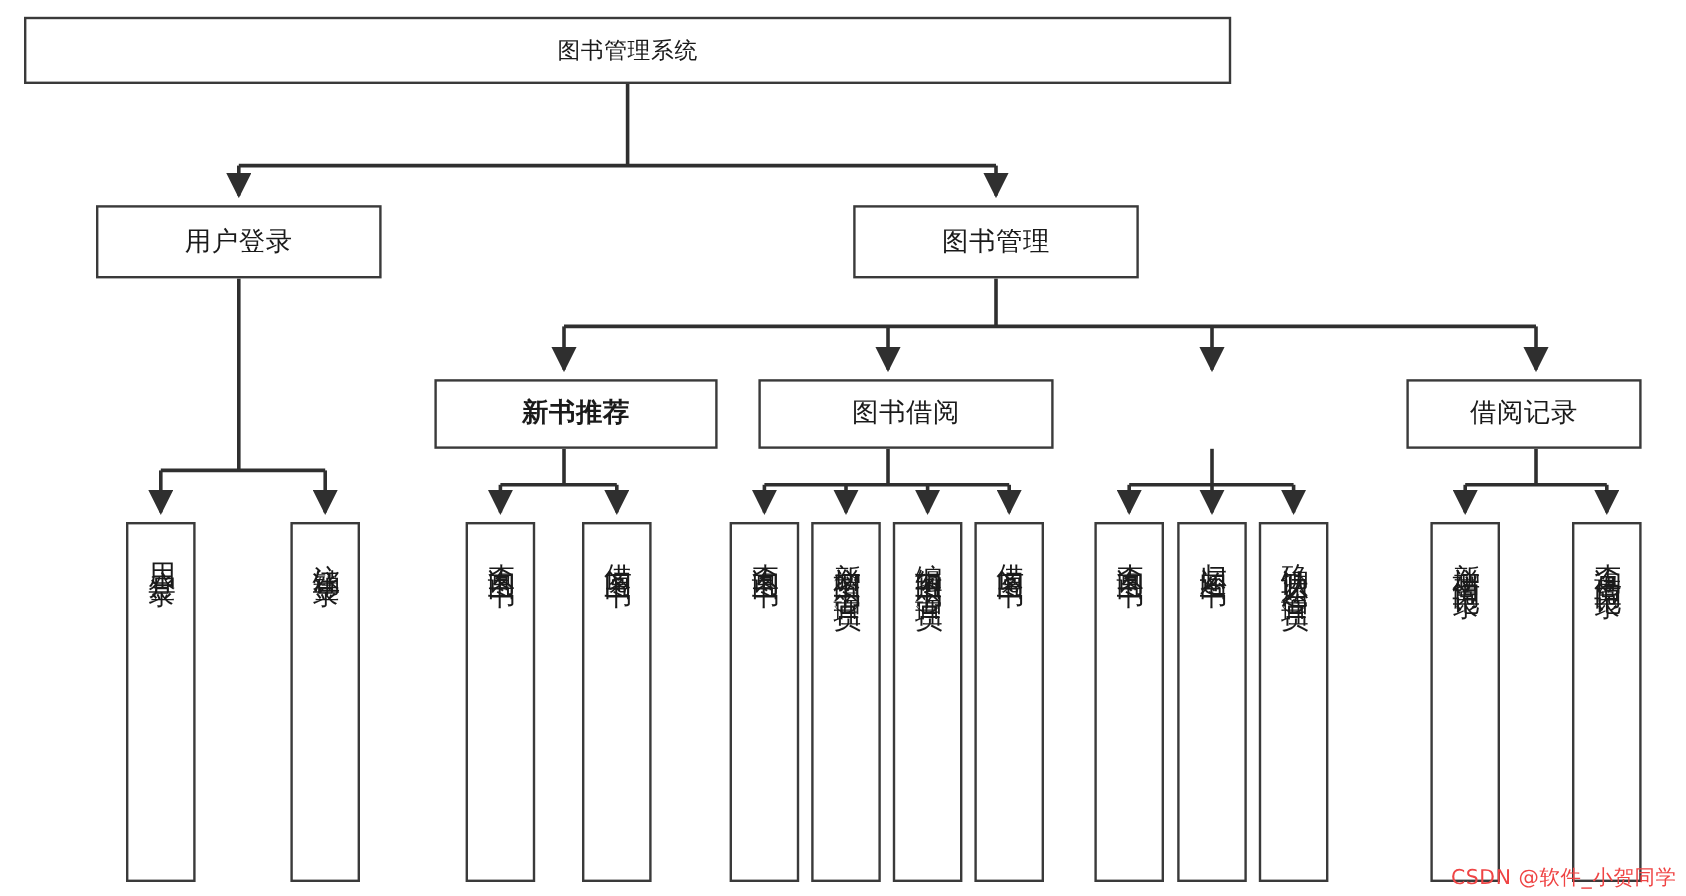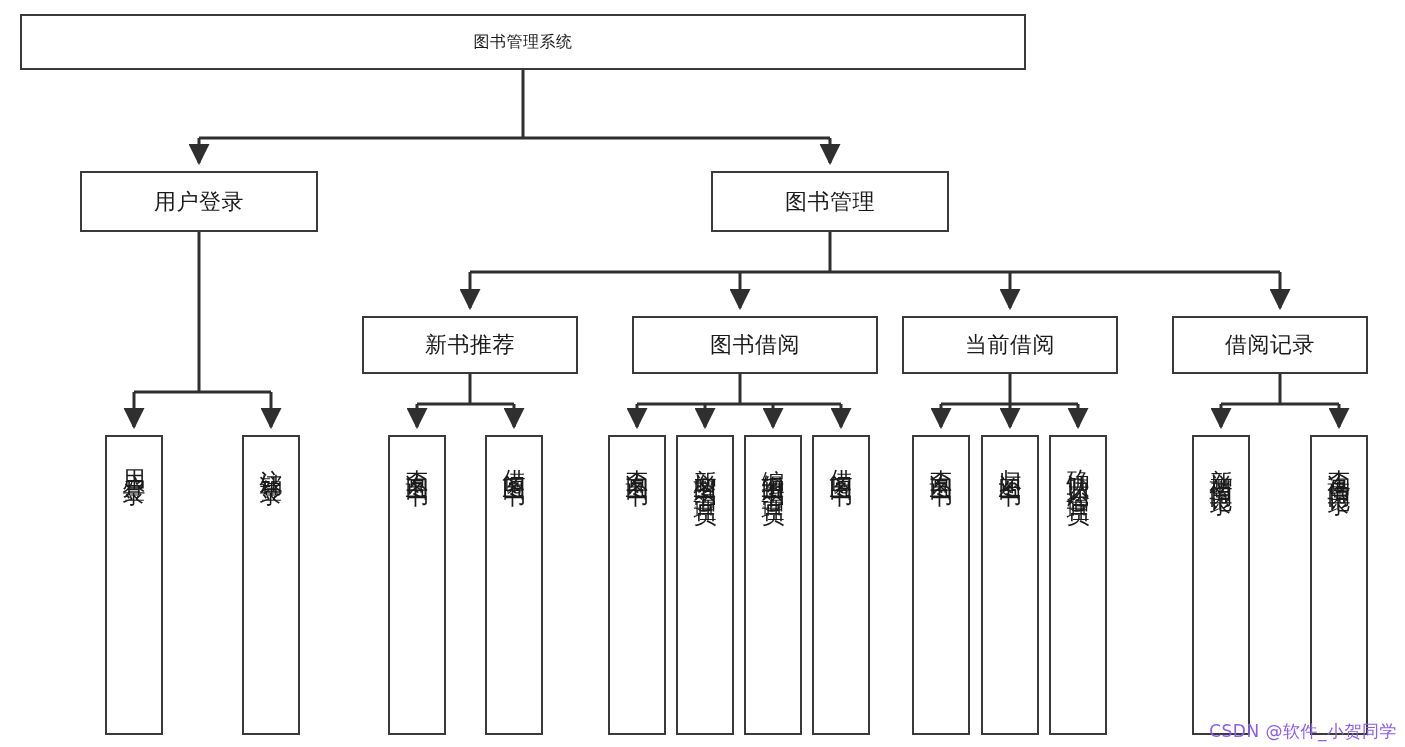--- a/index.html
+++ b/index.html
@@ -41,40 +41,40 @@
     text-align: center;
     line-height: 1.18;
     white-space: pre;
   }
   
   .node.horiz .node-label {
     font-size: 22px;
     letter-spacing: 0.5px;
   }
   .node.root .node-label {
-    font-size: 16px;
+    font-size: 19px;
   }
   
   .node.vert {
     align-items: flex-start;
     padding-top: 14px;
   }
   .node.vert .node-label {
     writing-mode: vertical-rl;
     text-orientation: upright;
     font-size: 23px;
     letter-spacing: 5px;
     line-height: 1;
   }
   .watermark {
     position: absolute;
     right: 8px;
     bottom: 4px;
     font-size: 17px;
-    color: #8b5cf6;
+    color: #ef4444;
     z-index: 5;
     white-space: pre;
     letter-spacing: 0.5px;
   }
 </style>
 </head>
 <body>
 
 <div id="diagram-root">
 
@@ -133,29 +133,26 @@
     <span class="node-label">图书管理系统</span>
   </div>
 
   <div class="node horiz" style="left:80px; top:171px; width:238px; height:61px;">
     <span class="node-label">用户登录</span>
   </div>
   <div class="node horiz" style="left:711px; top:171px; width:238px; height:61px;">
     <span class="node-label">图书管理</span>
   </div>
 
-  <div class="node horiz" style="left:362px; top:316px; width:216px; height:58px;">
+  <div class="node horiz" style="left:362px; top:316px; width:236px; height:58px;font-weight:bold;">
     <span class="node-label">新书推荐</span>
   </div>
   <div class="node horiz" style="left:632px; top:316px; width:246px; height:58px;">
     <span class="node-label">图书借阅</span>
   </div>
-  <div class="node horiz" style="left:902px; top:316px; width:216px; height:58px;">
-    <span class="node-label">当前借阅</span>
-  </div>
   <div class="node horiz" style="left:1172px; top:316px; width:196px; height:58px;">
     <span class="node-label">借阅记录</span>
   </div>
 
   <div class="node vert" style="left:105px; top:435px; width:58px; height:300px;">
     <span class="node-label">用户登录</span>
   </div>
   <div class="node vert" style="left:242px; top:435px; width:58px; height:300px;">
     <span class="node-label">注销登录</span>
   </div>

